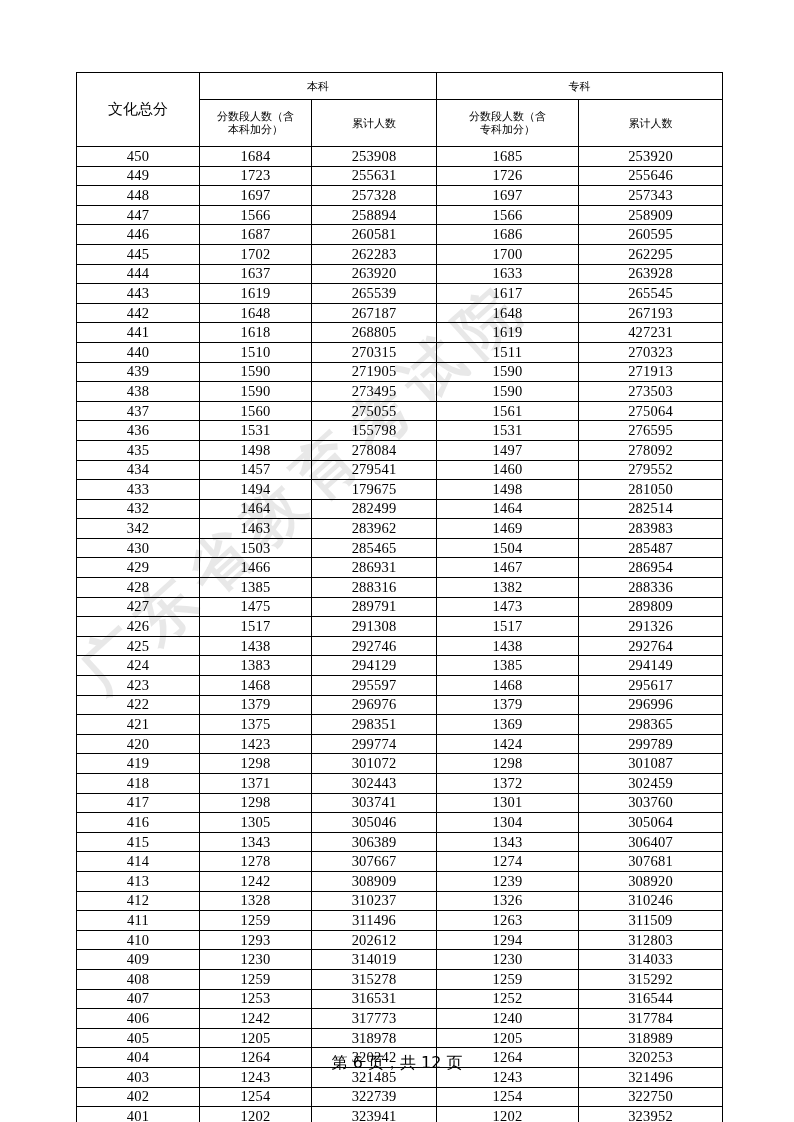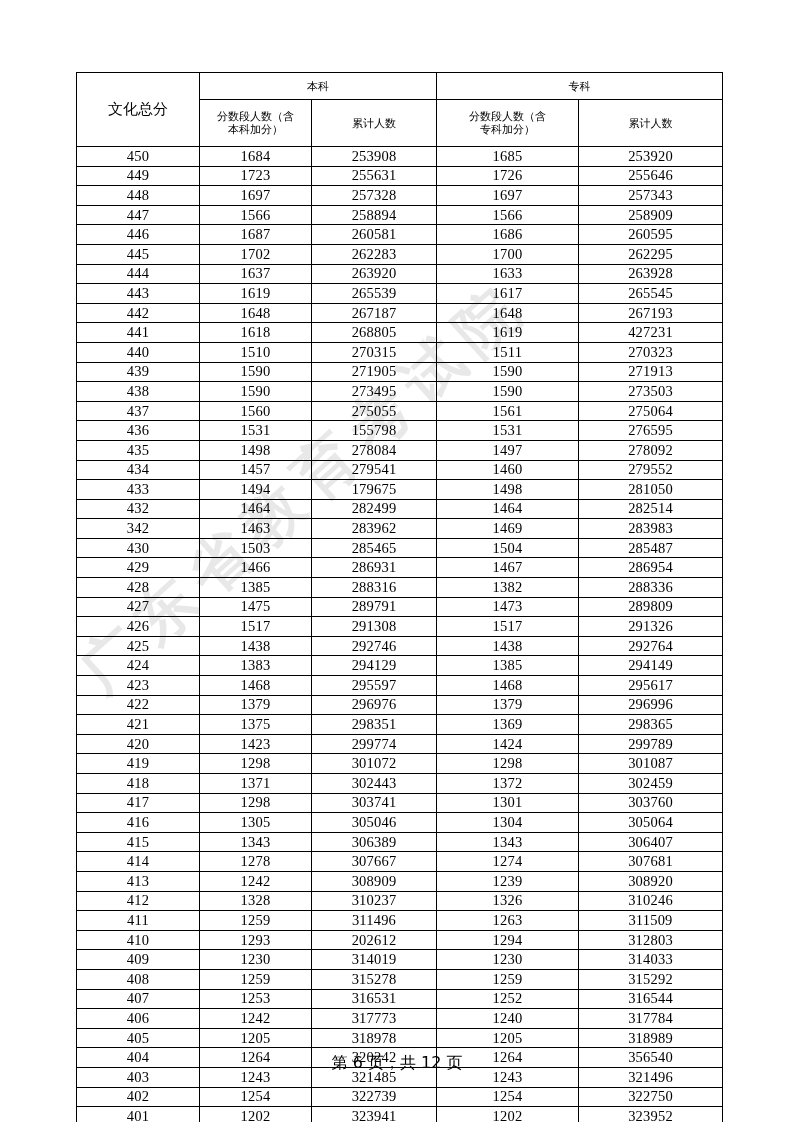--- a/index.html
+++ b/index.html
@@ -475,21 +475,21 @@
             <td class="cell">1205</td>
             <td class="cell">318978</td>
             <td class="cell">1205</td>
             <td class="cell">318989</td>
           </tr>
           <tr>
             <td class="cell">404</td>
             <td class="cell">1264</td>
             <td class="cell">320242</td>
             <td class="cell">1264</td>
-            <td class="cell">356540</td>
+            <td class="cell">320253</td>
           </tr>
           <tr>
             <td class="cell">403</td>
             <td class="cell">1243</td>
             <td class="cell">321485</td>
             <td class="cell">1243</td>
             <td class="cell">321496</td>
           </tr>
           <tr>
             <td class="cell">402</td>

